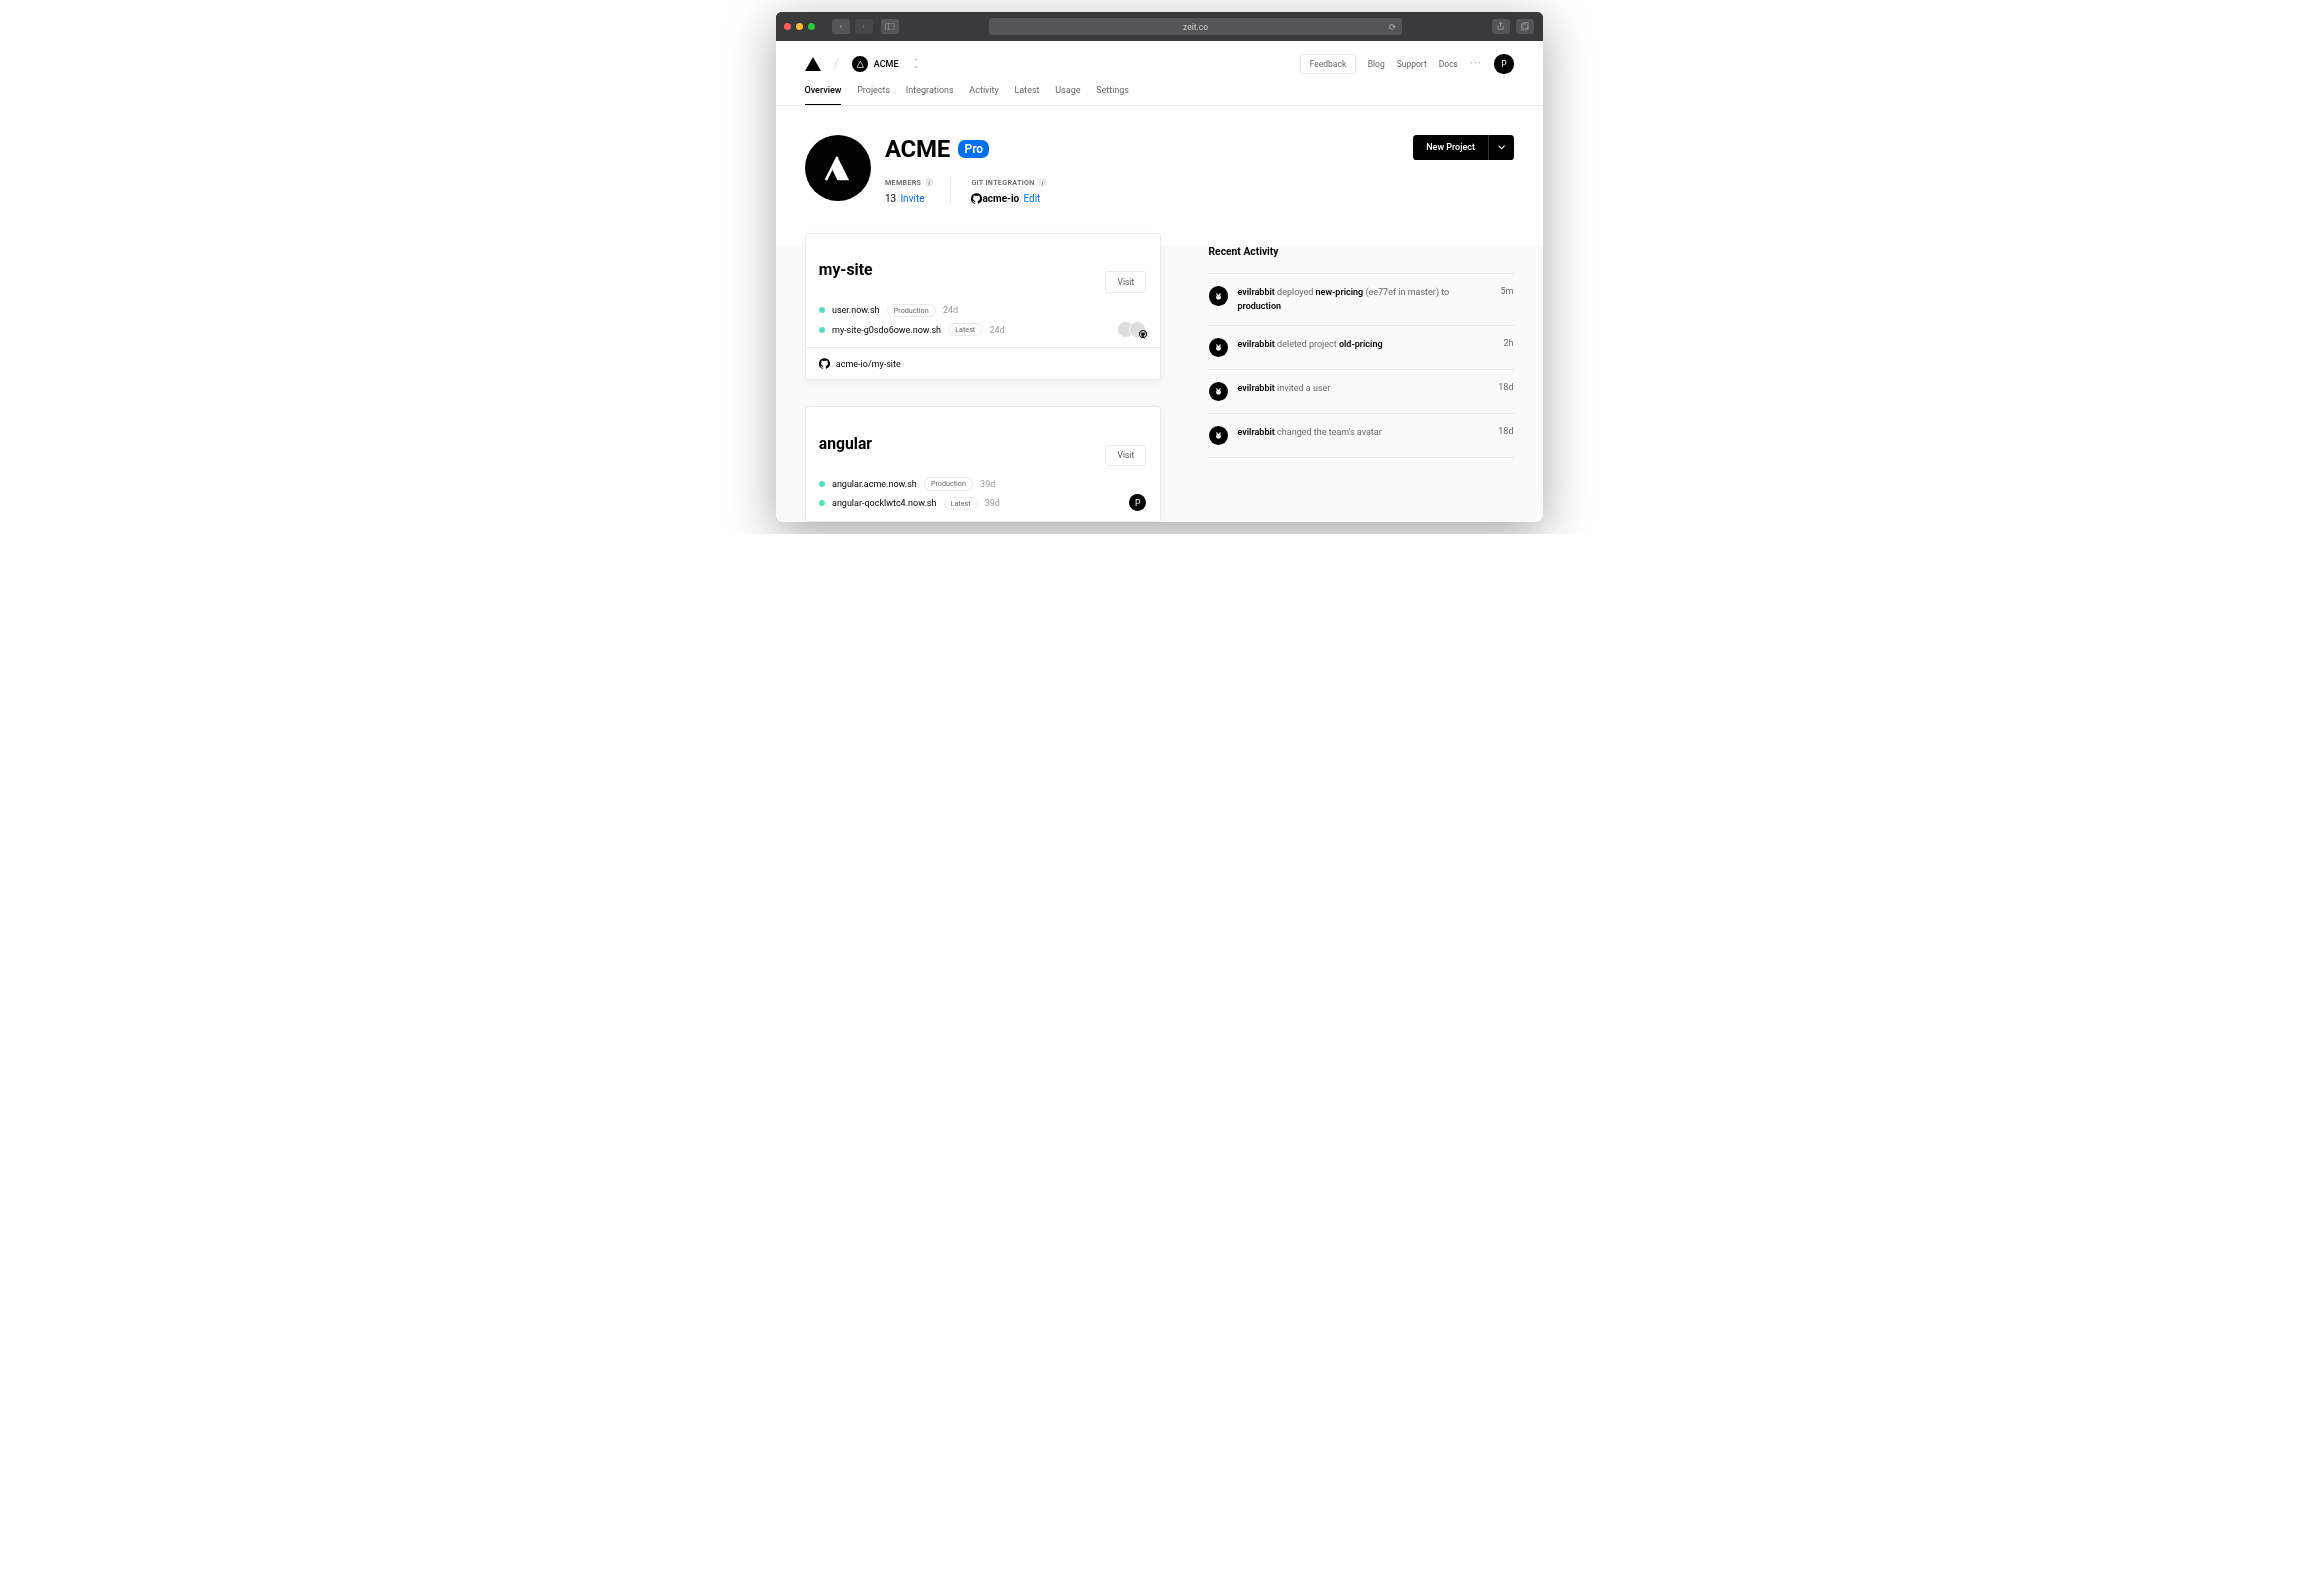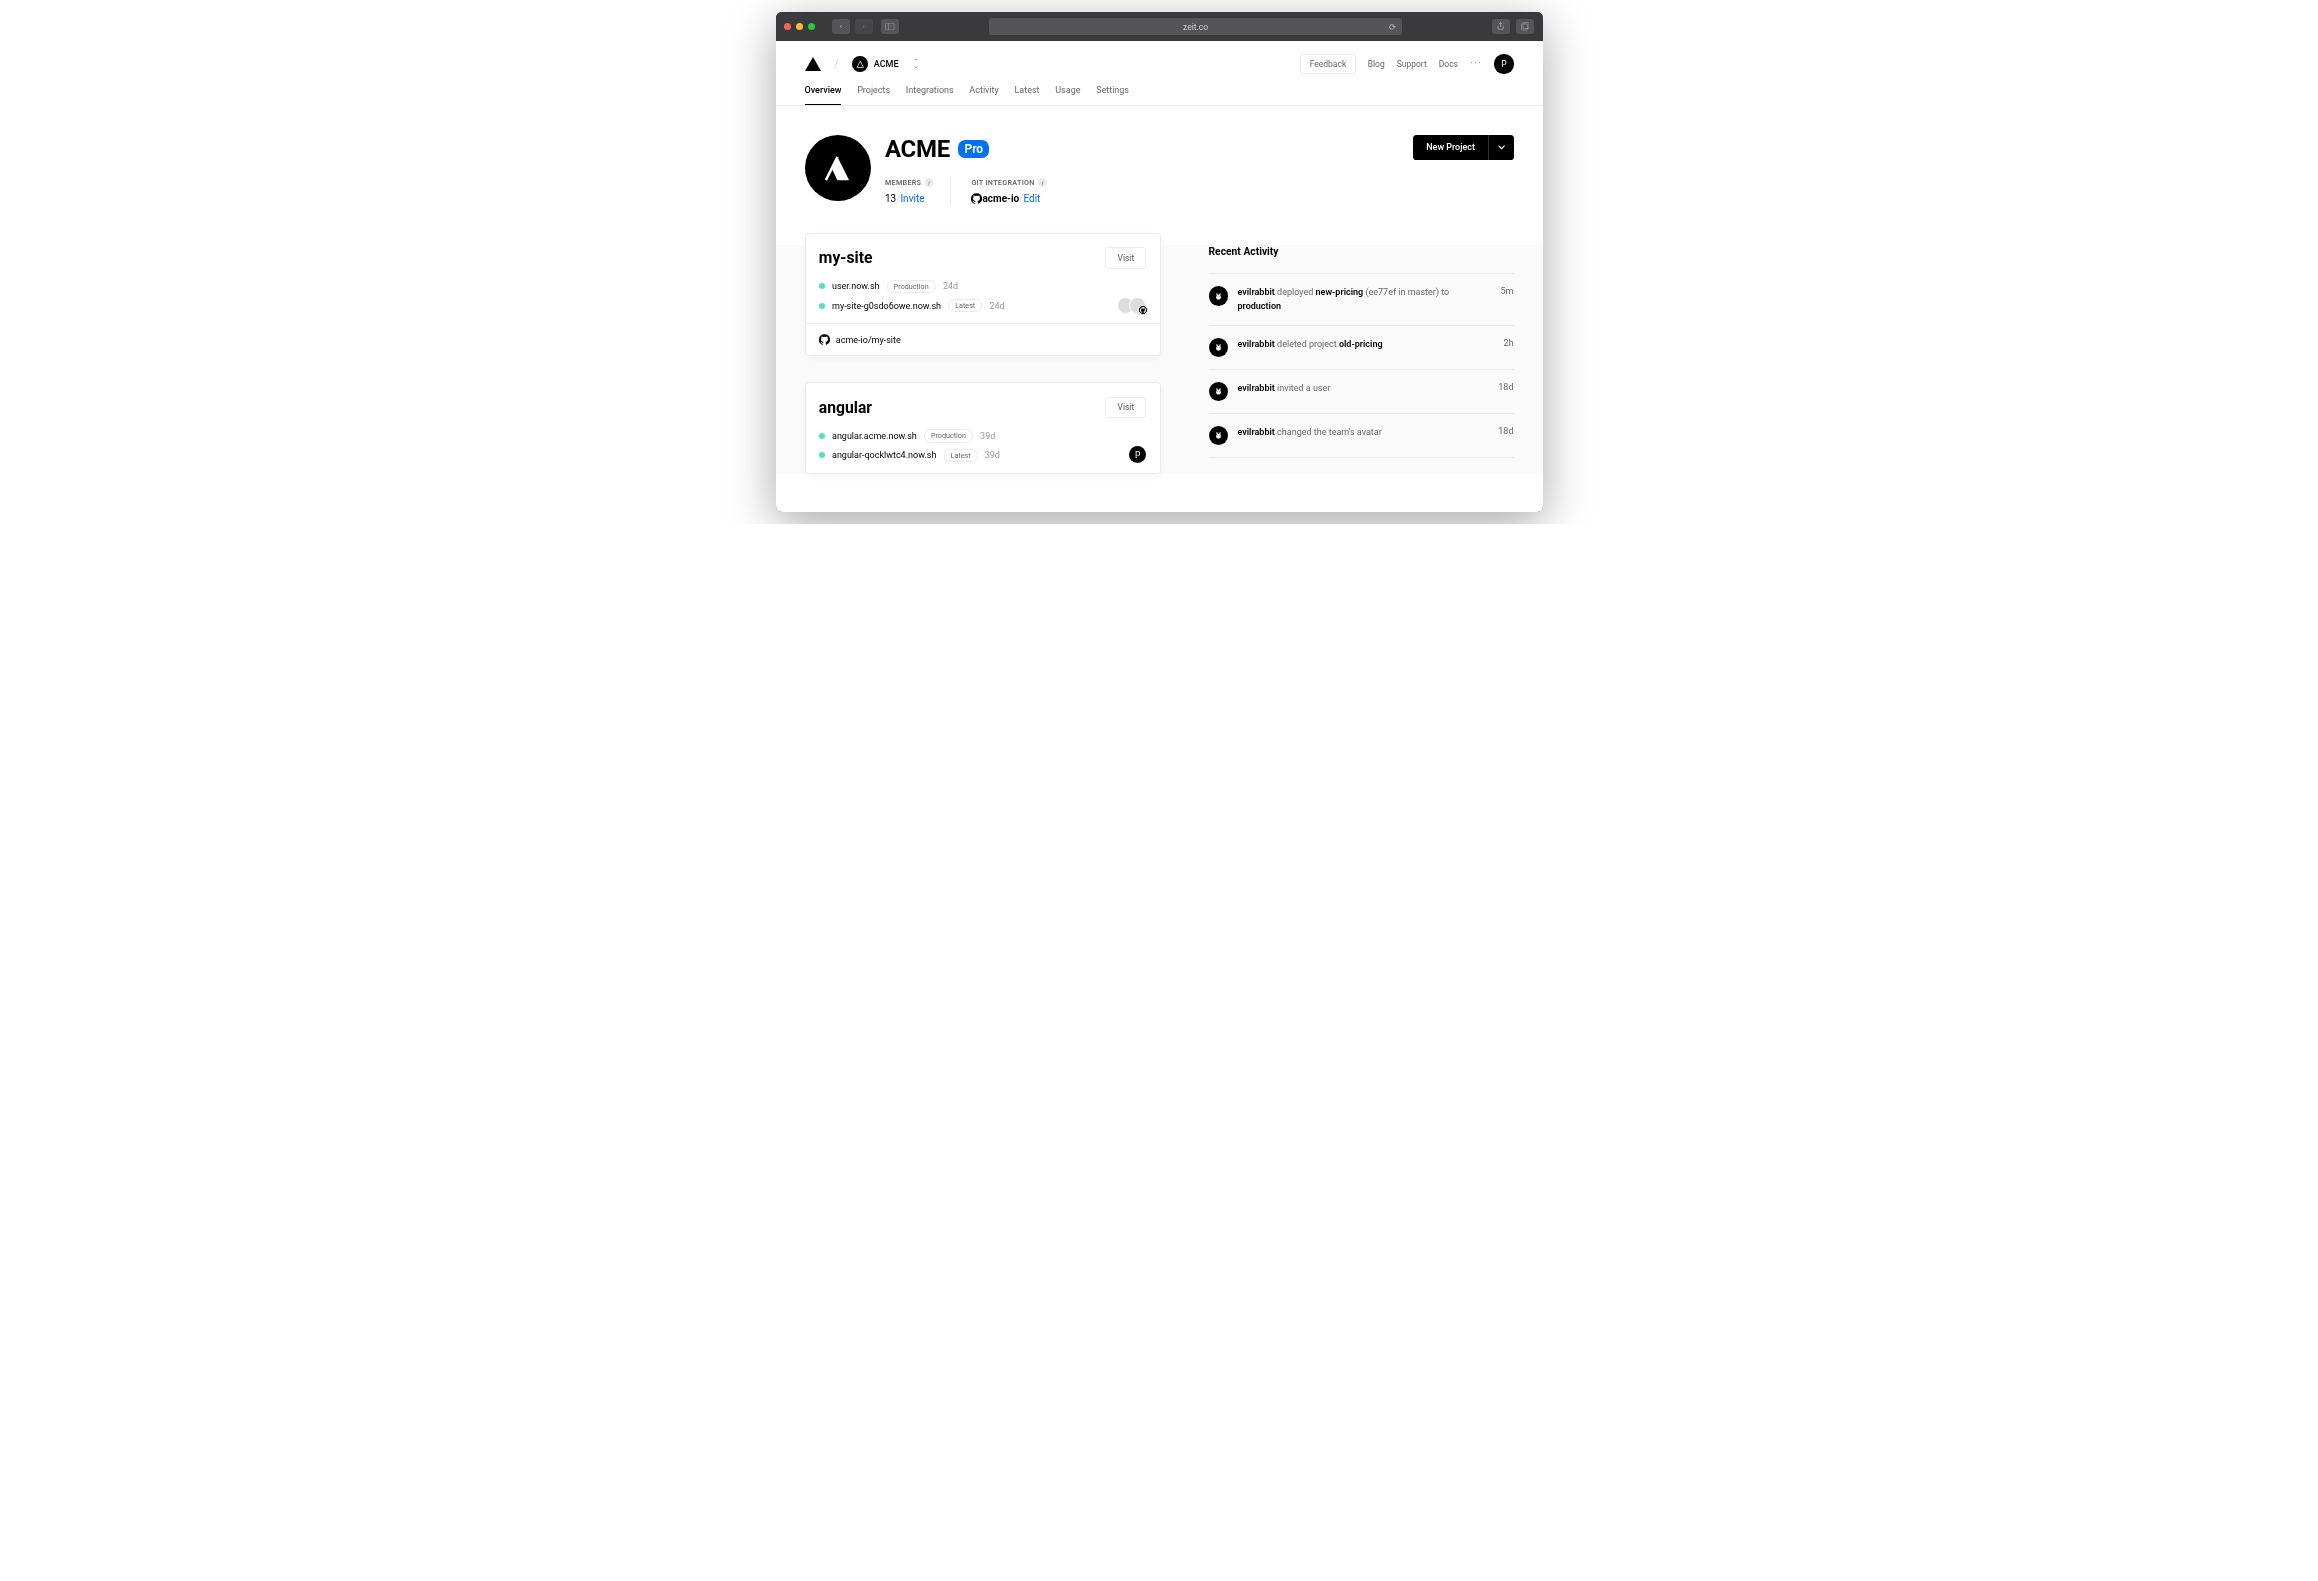--- a/index.html
+++ b/index.html
@@ -161,21 +161,21 @@
     border: 0.6px solid #eaeaea;
     border-radius: 3.6px;
     box-shadow: 0 2.4px 7.2px rgba(0,0,0,.04);
     overflow: hidden;
   }
   .card-body { padding: 13.3px 13.3px 11px 13.3px; position: relative; }
   .card-head { display:flex; align-items:center; justify-content:space-between; margin-bottom: 11px; }
   .card-title { font-size: 15.7px; font-weight: 700; }
   .visit-btn {
     border: 0.6px solid #eaeaea; border-radius: 3px; padding: 4.8px 11px;
-    background: #fff; color: #555; font-size: 8.5px;
+    background: #fff; color: #555; font-size: 8.5px; margin-top: 24px;
   }
   .deploy-row {
     display:flex; align-items:center; gap: 7.2px; margin-top: 6px; font-size: 9px;
   }
   .status-dot { width: 6px; height: 6px; border-radius: 50%; background: #50e3c2; }
   .deploy-url { color:#000; }
   .env-badge {
     border: 0.6px solid #eaeaea; border-radius: 7.2px;
     padding: 1.2px 6px; font-size: 7.2px; color: #666;
   }

